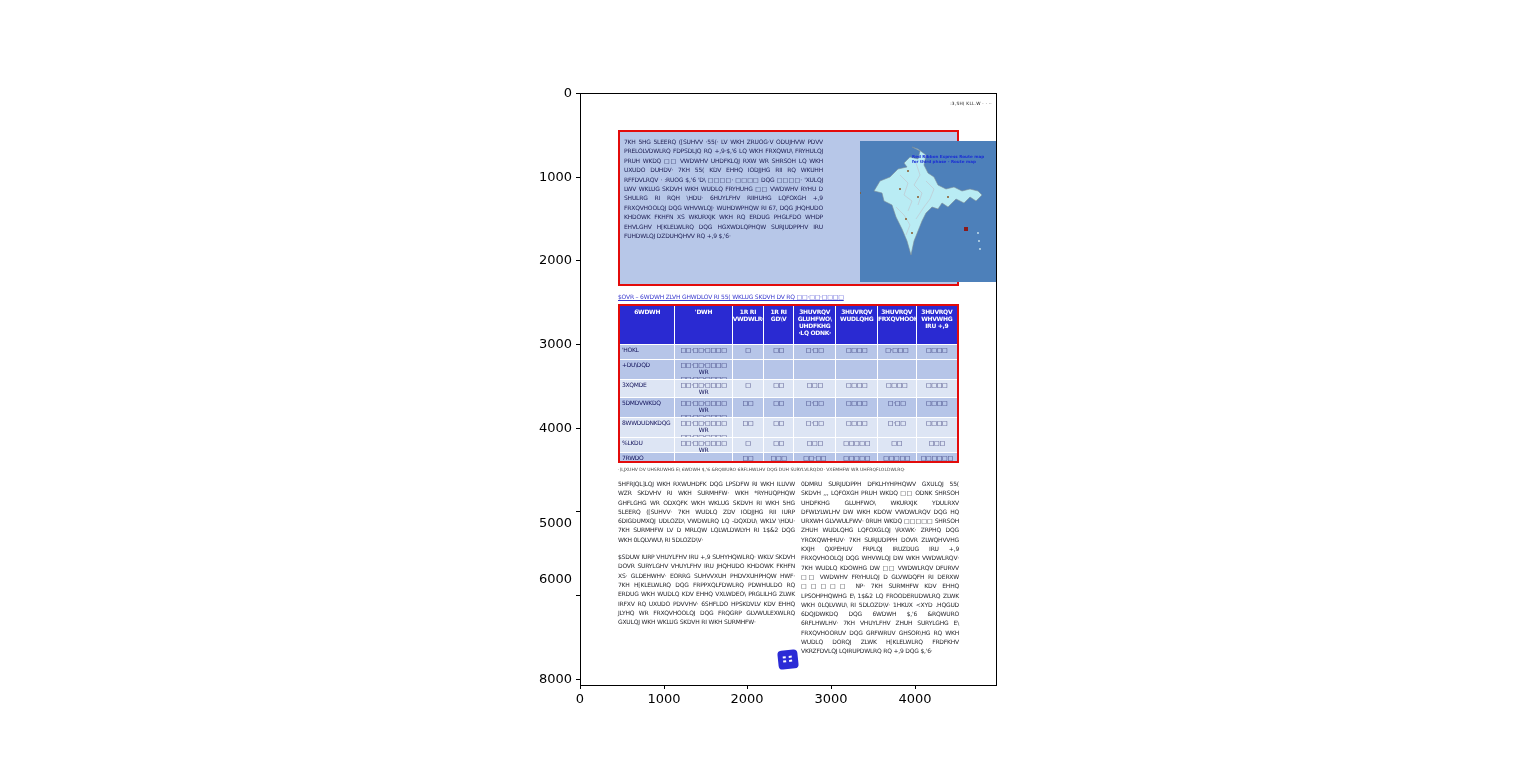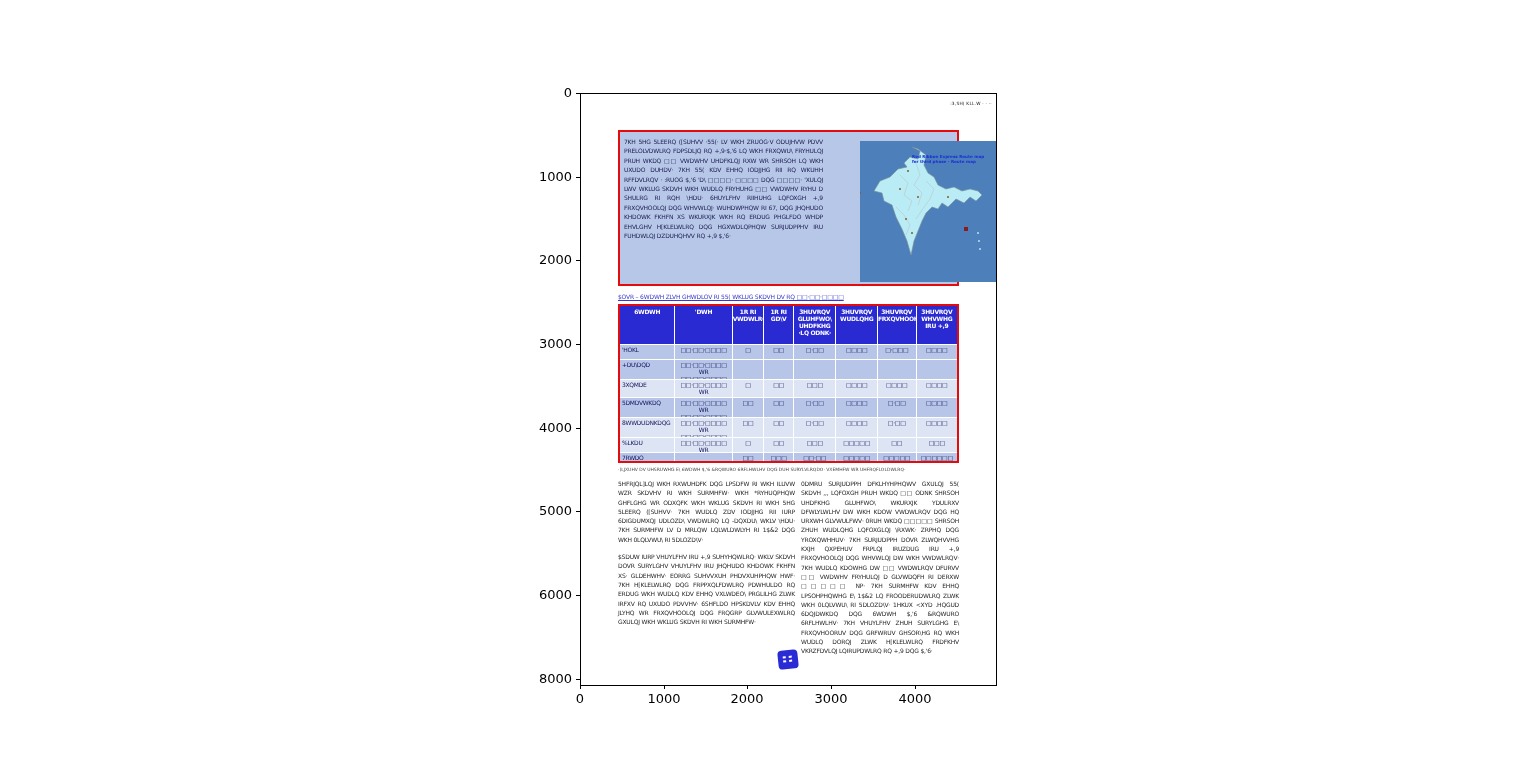--- a/index.html
+++ b/index.html
@@ -11,21 +11,21 @@
   .tick{position:absolute;background:#000;}
   .xtick{width:1px;height:4px;top:685px;}
   .ytick{height:1px;width:4px;left:576px;}
   .xt0{left:580px}.xt1{left:664px}.xt2{left:747px}.xt3{left:831px}.xt4{left:915px}
   .yt0{top:93px}.yt1{top:177px}.yt2{top:260px}.yt3{top:344px}
   .yt4{top:428px}.yt5{top:511px}.yt6{top:595px}.yt7{top:679px}
   .xlabel{position:absolute;top:691px;width:48px;text-align:center;font-size:13px;color:#000;}
   .xl0{left:556px}.xl1{left:640px}.xl2{left:723px}.xl3{left:807px}.xl4{left:891px}
   .ylabel{position:absolute;width:44px;text-align:right;font-size:13px;color:#000;left:528px;}
   .yl0{top:85px}.yl1{top:169px}.yl2{top:252px}.yl3{top:336px}
-  .yl4{top:420px}.yl5{top:503px}.yl6{top:587px}.yl7{top:671px}
+  .yl4{top:420px}.yl5{top:515px}.yl6{top:571px}.yl7{top:671px}
   
   .page{position:absolute;left:0;top:0;width:415px;height:591px;background:#fff;overflow:hidden;}
   .hdr{position:absolute;right:4px;top:7px;font-size:6px;transform:scale(.72);
        transform-origin:right top;color:#111;letter-spacing:.3px;}
   .redbox{position:absolute;left:37px;top:36px;width:341px;height:156px;box-sizing:border-box;
           background:#b7c7e8;border:2px solid #e30b0b;}
   .rb-text{position:absolute;left:4px;top:5px;width:199px;font-size:6px;line-height:9.4px;
            text-align:justify;color:#1d1d52;letter-spacing:-.2px;}
   .map{position:absolute;left:240px;top:9px;width:136px;height:141px;background:#4d80ba;overflow:hidden;}
   .map-title{position:absolute;left:52px;top:13px;width:110px;font-size:6px;line-height:7px;

